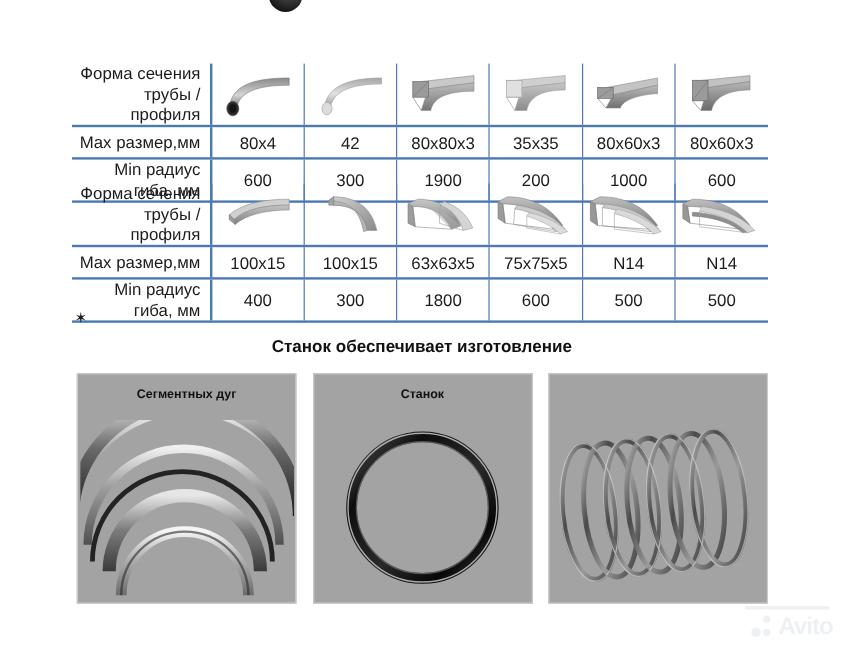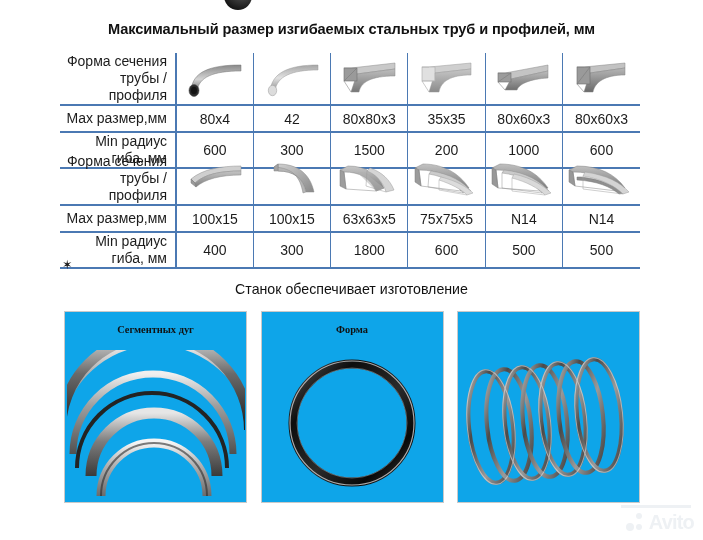--- a/index.html
+++ b/index.html
@@ -70,36 +70,35 @@
   .note{
     position:absolute;left:62px;top:258px;
     font-size:10.6px;color:#1c1c1c;
     display:flex;align-items:center;gap:5px;
   }
   .note .star{font-size:12.5px;line-height:1;position:relative;top:0.5px;}
 
   .subtitle{
     position:absolute;left:0;right:0;top:281px;
     text-align:center;
-    font-size:14.2px;font-weight:normal;color:#111;
+    font-size:14.2px;font-weight:bold;color:#111;
   }
 
   
   .panels{
     position:absolute;left:64px;top:311px;
     width:576px;height:190px;
     display:flex;justify-content:space-between;
   }
   .panel{
     width:181px;height:190px;
     border:1px solid #c9c9c9;
-    background:#0ea5e9;
+    background:#a3a3a3;
     position:relative;
     overflow:hidden;
-    font-family:Liberation Serif, serif;
   }
   .panel-cap{
     position:absolute;left:0;right:0;top:11px;
     text-align:center;
     font-size:10.4px;font-weight:bold;
     color:#111;line-height:1.25;
     white-space:pre-line;
   }
   .panel-art{
     position:absolute;left:0;right:0;bottom:0;top:36px;
@@ -127,21 +126,20 @@
     width:70px;height:3px;background:#eef1f4;
   }
 </style>
 </head>
 <body>
 
 <div class="page">
 
   <div class="top-object"></div>
 
-  <div class="title">Максимальный размер изгибаемых стальных труб и профилей, мм</div>
 
   <table class="tbl t1">
     <colgroup>
       <col style="width:116px">
         <col style="width:77.3px">
         <col style="width:77.3px">
         <col style="width:77.3px">
       <col style="width:77.3px">
         <col style="width:77.3px">
         <col style="width:77.5px">
@@ -266,21 +264,21 @@
       </tr>
 
       <tr class="rule-row">
         <td colspan="7"></td>
       </tr>
 
       <tr class="data-row">
         <td class="hdr-cell">Min радиус гиба, мм</td>
         <td class="vsep-hdr">600</td>
         <td class="vsep">300</td>
-        <td class="vsep">1500</td>
+        <td class="vsep">1900</td>
         <td class="vsep">200</td>
         <td class="vsep">1000</td>
         <td class="vsep">600</td>
       </tr>
 
       <tr class="rule-row">
         <td colspan="7"></td>
       </tr>
     </tbody>
   </table>
@@ -489,21 +487,21 @@
 
           <path d="M24 126 A 62 62 0 0 1 150 126" fill="none" stroke="url(#a4)" stroke-width="11"></path>
 
           <path d="M34 146 A 52 52 0 0 1 140 146" fill="none" stroke="url(#a5)" stroke-width="9"></path>
           <path d="M34 146 A 52 52 0 0 1 140 146" fill="none" stroke="#2a2a2a" stroke-width="2" opacity="0.6"></path>
         </svg>
       </div>
     </div>
 
     <div class="panel">
-      <div class="panel-cap">Форма</div>
+      <div class="panel-cap">Станок</div>
       <div class="panel-art">
         <svg width="150" height="150" viewBox="0 0 150 150">
           <defs>
             <linearGradient id="r1" x1="0" y1="0" x2="1" y2="1">
               <stop offset="0" stop-color="#555"></stop>
                 <stop offset="0.25" stop-color="#0d0d0d"></stop>
               <stop offset="0.55" stop-color="#2a2a2a"></stop>
                 <stop offset="0.8" stop-color="#080808"></stop>
               <stop offset="1" stop-color="#3a3a3a"></stop>
               </linearGradient>

